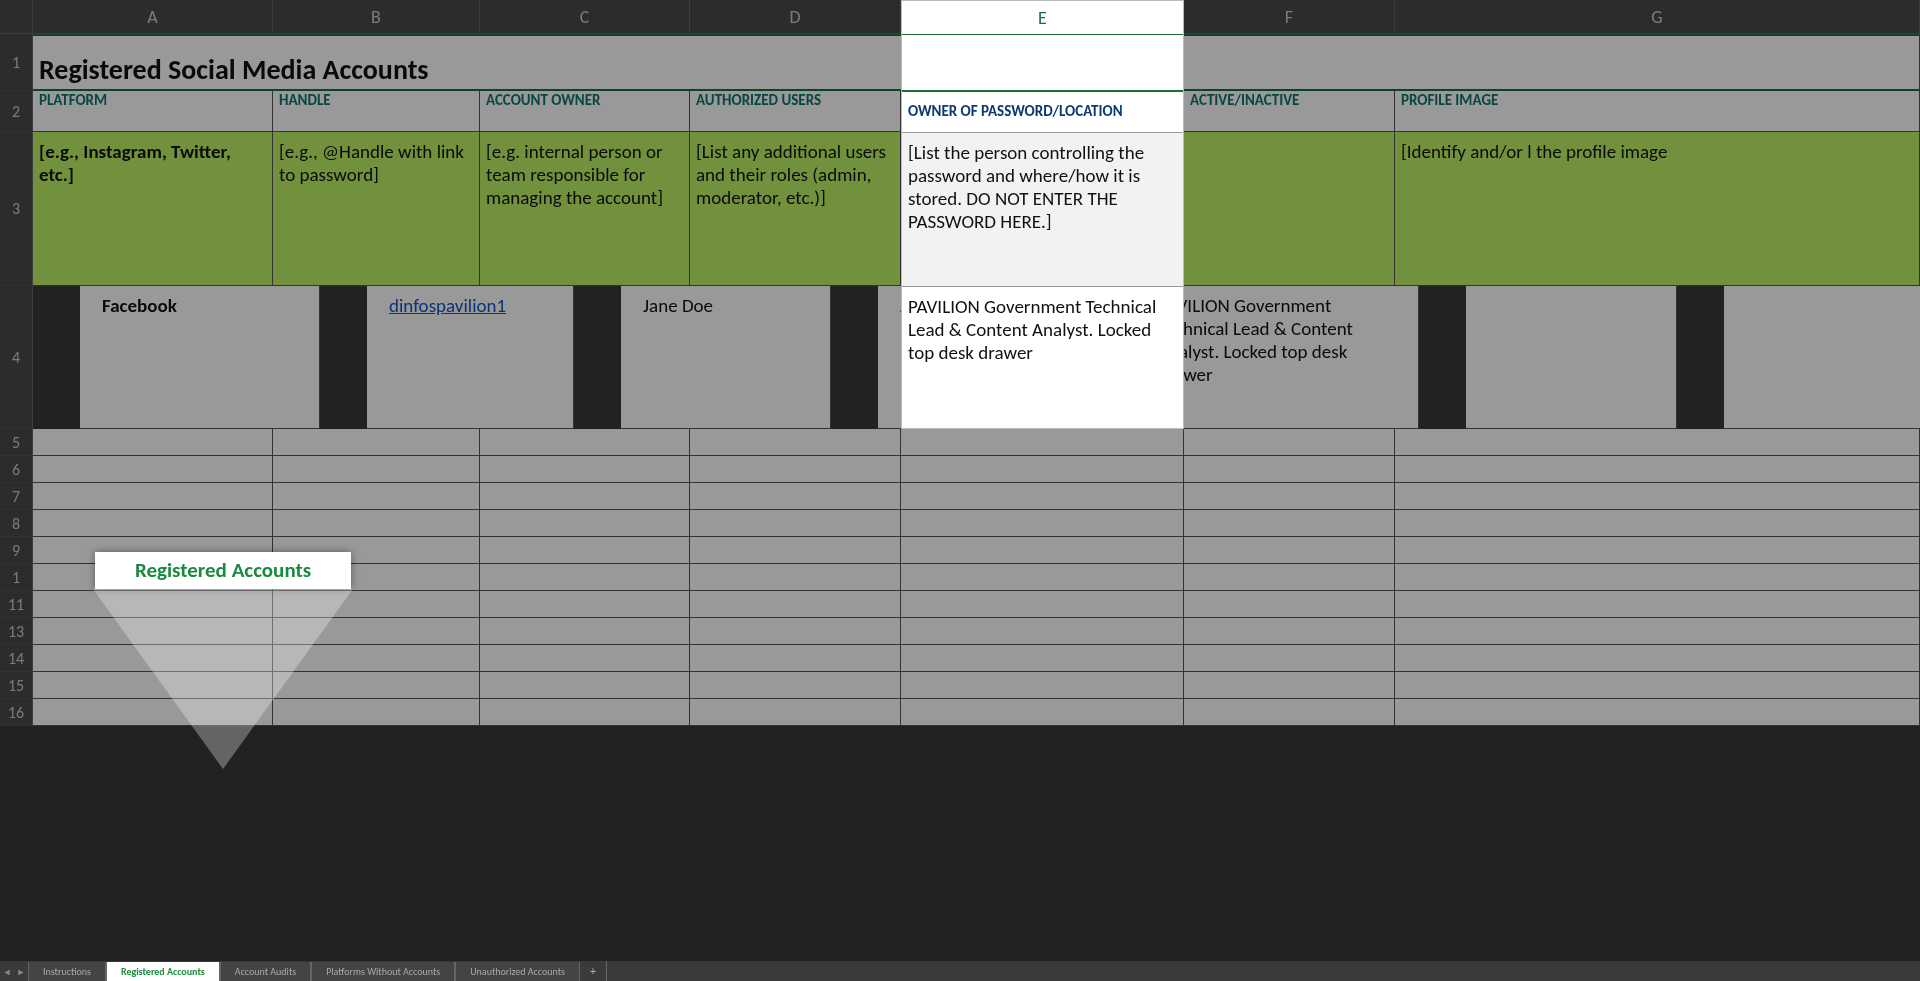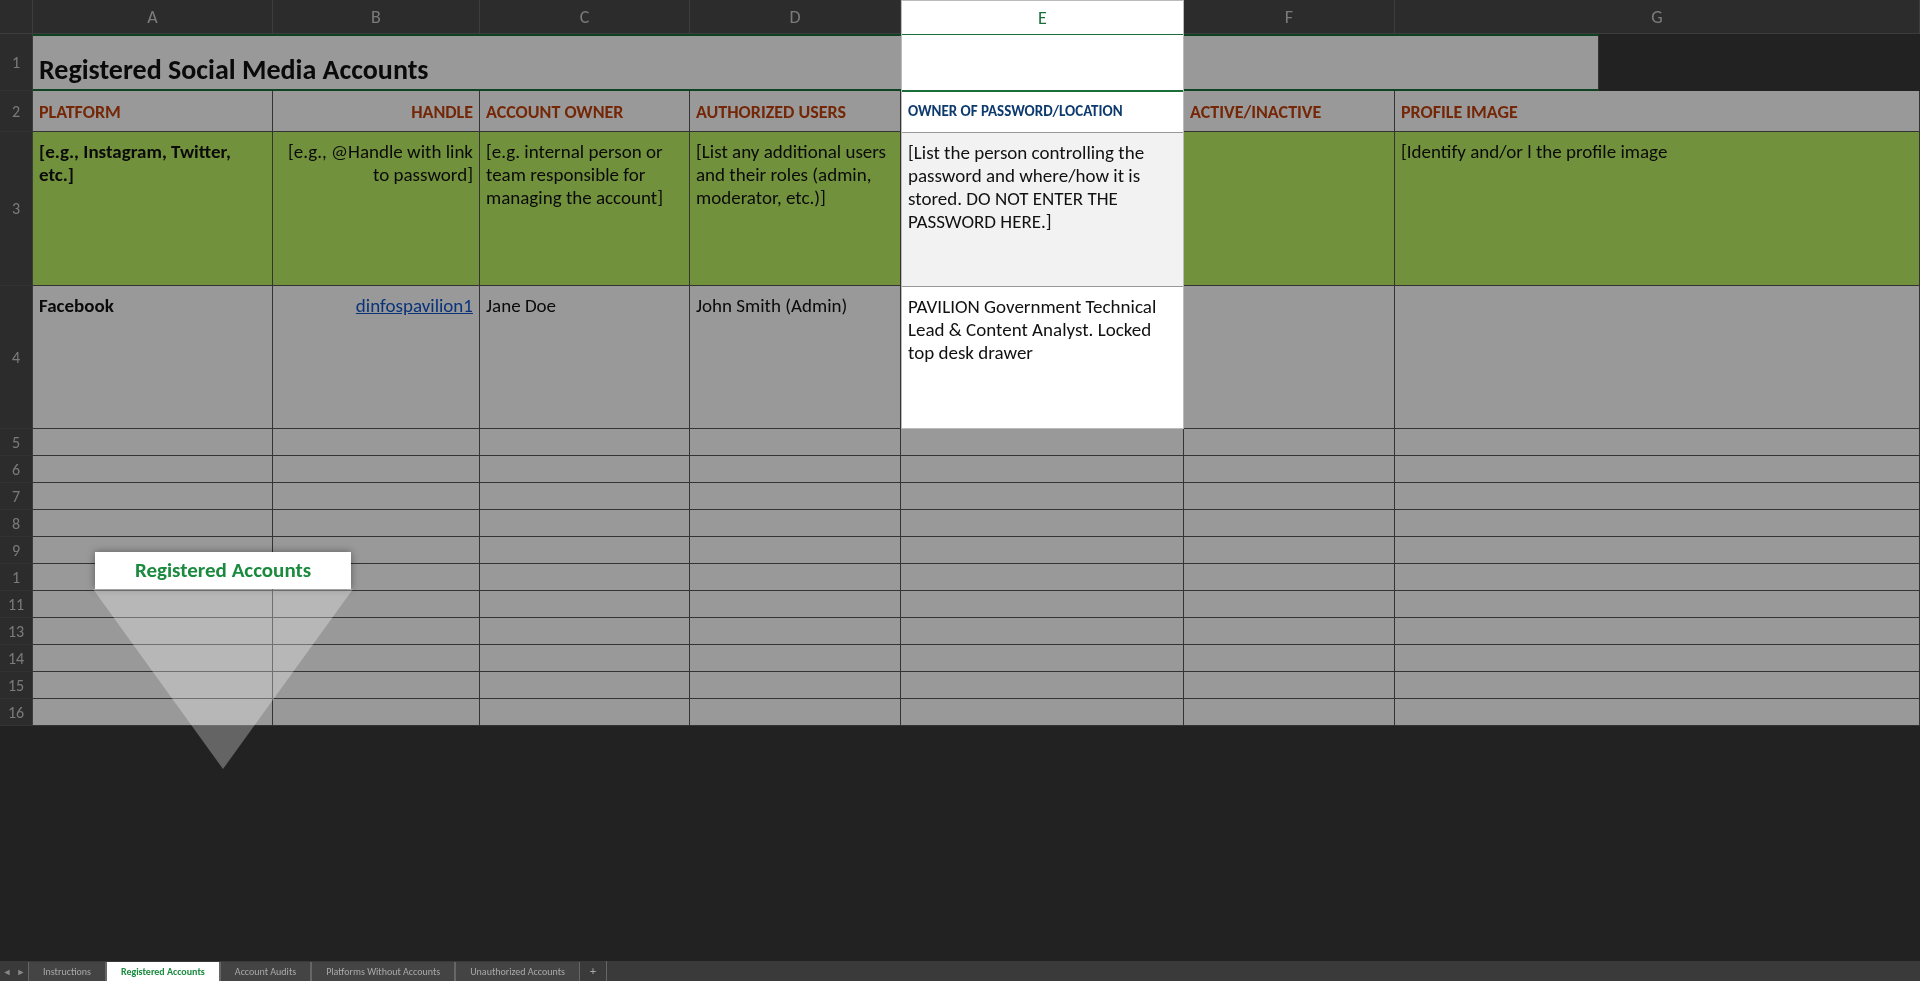--- a/index.html
+++ b/index.html
@@ -62,21 +62,21 @@
       padding: 4px 6px;
       font-size: 20px;
       color: #222;
       background:#fff;
       flex-shrink:0;
       overflow:hidden;
     }
 
     
     .w-a { width: 240px; }
-    .w-b { width: 207px; text-align: right; }
+    .w-b { width: 207px; }
     .w-c { width: 210px; }
     .w-d { width: 211px; }
     .w-e { width: 283px; }
     .w-f { width: 211px; }
     .w-g { width: 525px; } 
 
     
     .dim-overlay {
       position:absolute;
       top:0; left:0; right:0; bottom:0;
@@ -136,39 +136,40 @@
     .title-cell {
       font-size: 28px;
       font-weight:bold;
       color:#111;
       padding:16px 6px;
       border-top:2px solid #1a6e3a;
       border-bottom:2px solid #1a6e3a;
     }
 
     .header-cell {
-      font-size:18px;
+      font-size:15px;
       font-weight:bold;
-      color:#c2410c;
+      color:#0f766e;
       text-transform:uppercase;
-      padding:10px 6px;
+      padding:0 6px;
     }
 
     .instr-cell {
       background:#bef264;
       color:#111;
       font-size:19px;
       padding:8px 6px;
       vertical-align:top;
     }
 
     .data-cell {
       color:#111;
       font-size:19px;
-      padding:8px 6px;
+      padding:8px 22px;
+      margin-left:47px;
     }
 
     .bold { font-weight:bold; }
 
     a.hlink { color:#1155cc; text-decoration:underline; }
 
     .empty-row {
       height:27px;
     }
     .empty-row .cell { background:#fff; }
@@ -253,21 +254,21 @@
     <div class="colh w-d">D</div>
     <div class="colh w-e">E</div>
     <div class="colh w-f">F</div>
     <div class="colh w-g">G</div>
   </div>
 
   <div class="rows">
 
     <div class="row" style="height:57px;">
       <div class="rownum">1</div>
-      <div class="cell title-cell" style="width:1566px;">Registered Social Media Accounts</div>
+      <div class="cell title-cell" style="width:1887px;">Registered Social Media Accounts</div>
     </div>
 
     <div class="row" style="height:41px;">
       <div class="rownum">2</div>
       <div class="cell header-cell w-a">PLATFORM</div>
       <div class="cell header-cell w-b">HANDLE</div>
       <div class="cell header-cell w-c">ACCOUNT OWNER</div>
       <div class="cell header-cell w-d">AUTHORIZED USERS</div>
       <div class="cell header-cell w-e">OWNER OF PASSWORD/LOCATION</div>
       <div class="cell header-cell w-f">ACTIVE/INACTIVE</div>

